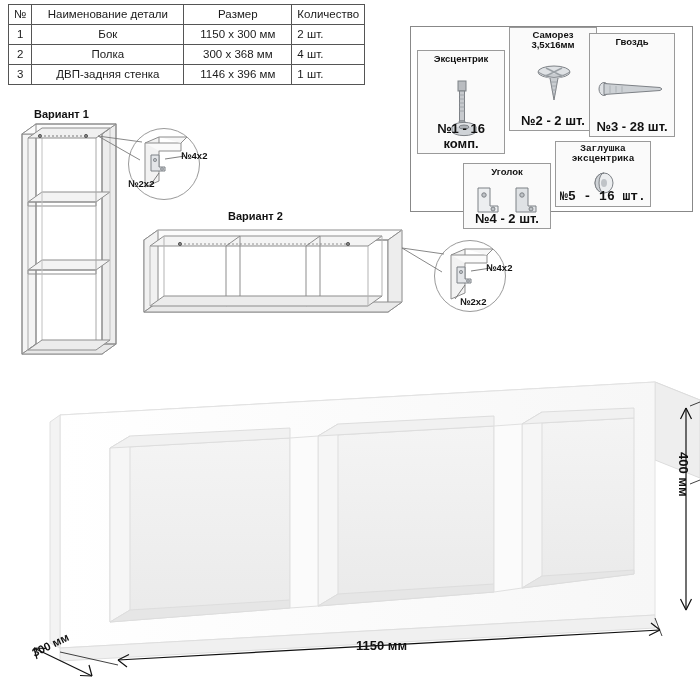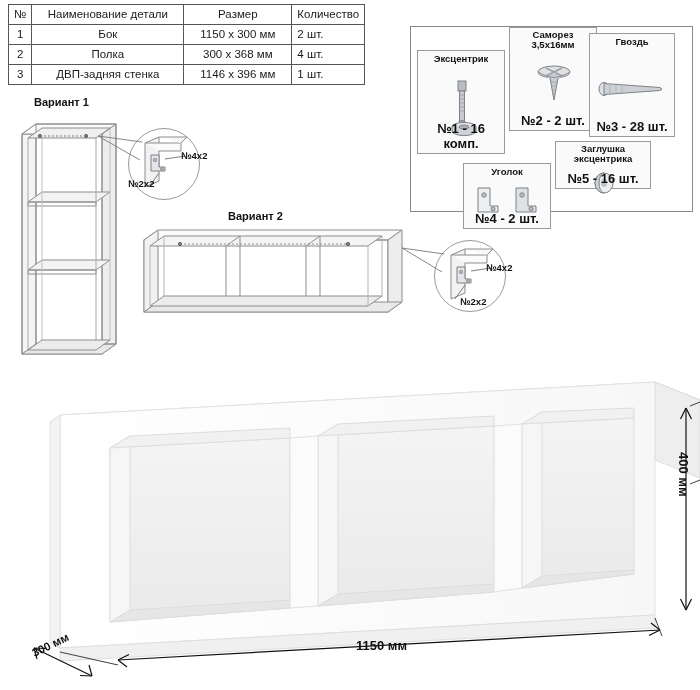--- a/index.html
+++ b/index.html
@@ -195,41 +195,41 @@
 
               <path d="M52 4 L64 4 L64 22 L72 22 L72 28 L52 28 Z" fill="#dfe2e5"></path>
               <circle cx="58" cy="11" r="2.2" fill="#bfc3c7"></circle>
               <circle cx="67" cy="25" r="2" fill="#bfc3c7"></circle>
             </g>
           </svg>
         </div>
         <div class="hw-qty">№4 - 2 шт.</div>
       </div>
 
-      <div class="hw-cell" style="left:144px; top:114px; width:96px; height:48px;">
+      <div class="hw-cell" style="left:144px; top:114px; width:96px; height:66px;font-family:Liberation Mono, monospace;">
         <div class="hw-title" style="line-height:10px;">
           <span>Заглушка</span><br>
           <span>эксцентрика</span>
         </div>
         <div class="hw-art" style="top:30px; bottom:14px;">
           <svg width="96" height="22" viewBox="0 0 96 22">
             <g stroke="#7d8186" fill="#e0e3e6">
               <ellipse cx="48" cy="11" rx="9" ry="10" fill="#eceef0"></ellipse>
               <path d="M48 1 a9 10 0 0 0 0 20 a5 10 0 0 1 0 -20 z" fill="#cfd3d7"></path>
               <ellipse cx="48" cy="11" rx="3" ry="4" fill="#bfc3c7" stroke="none"></ellipse>
             </g>
           </svg>
         </div>
         <div class="hw-qty">№5 - 16 шт.</div>
       </div>
 
     </div>
   </div>
 
-  <div class="lbl" style="left:34px; top:96px;">Вариант 1</div>
+  <div class="lbl" style="left:34px; top:108px;">Вариант 1</div>
 
   <div style="position:absolute; left:14px; top:112px;">
     <svg width="190" height="250" viewBox="0 0 190 250">
 
       <g stroke="#8d8d8d" fill="#ffffff" stroke-width="1">
 
         <path d="M8 22 L22 12 L22 232 L8 242 Z" fill="#f4f4f4"></path>
 
         <path d="M88 22 L102 12 L102 232 L88 242 Z" fill="#ededed"></path>
 

